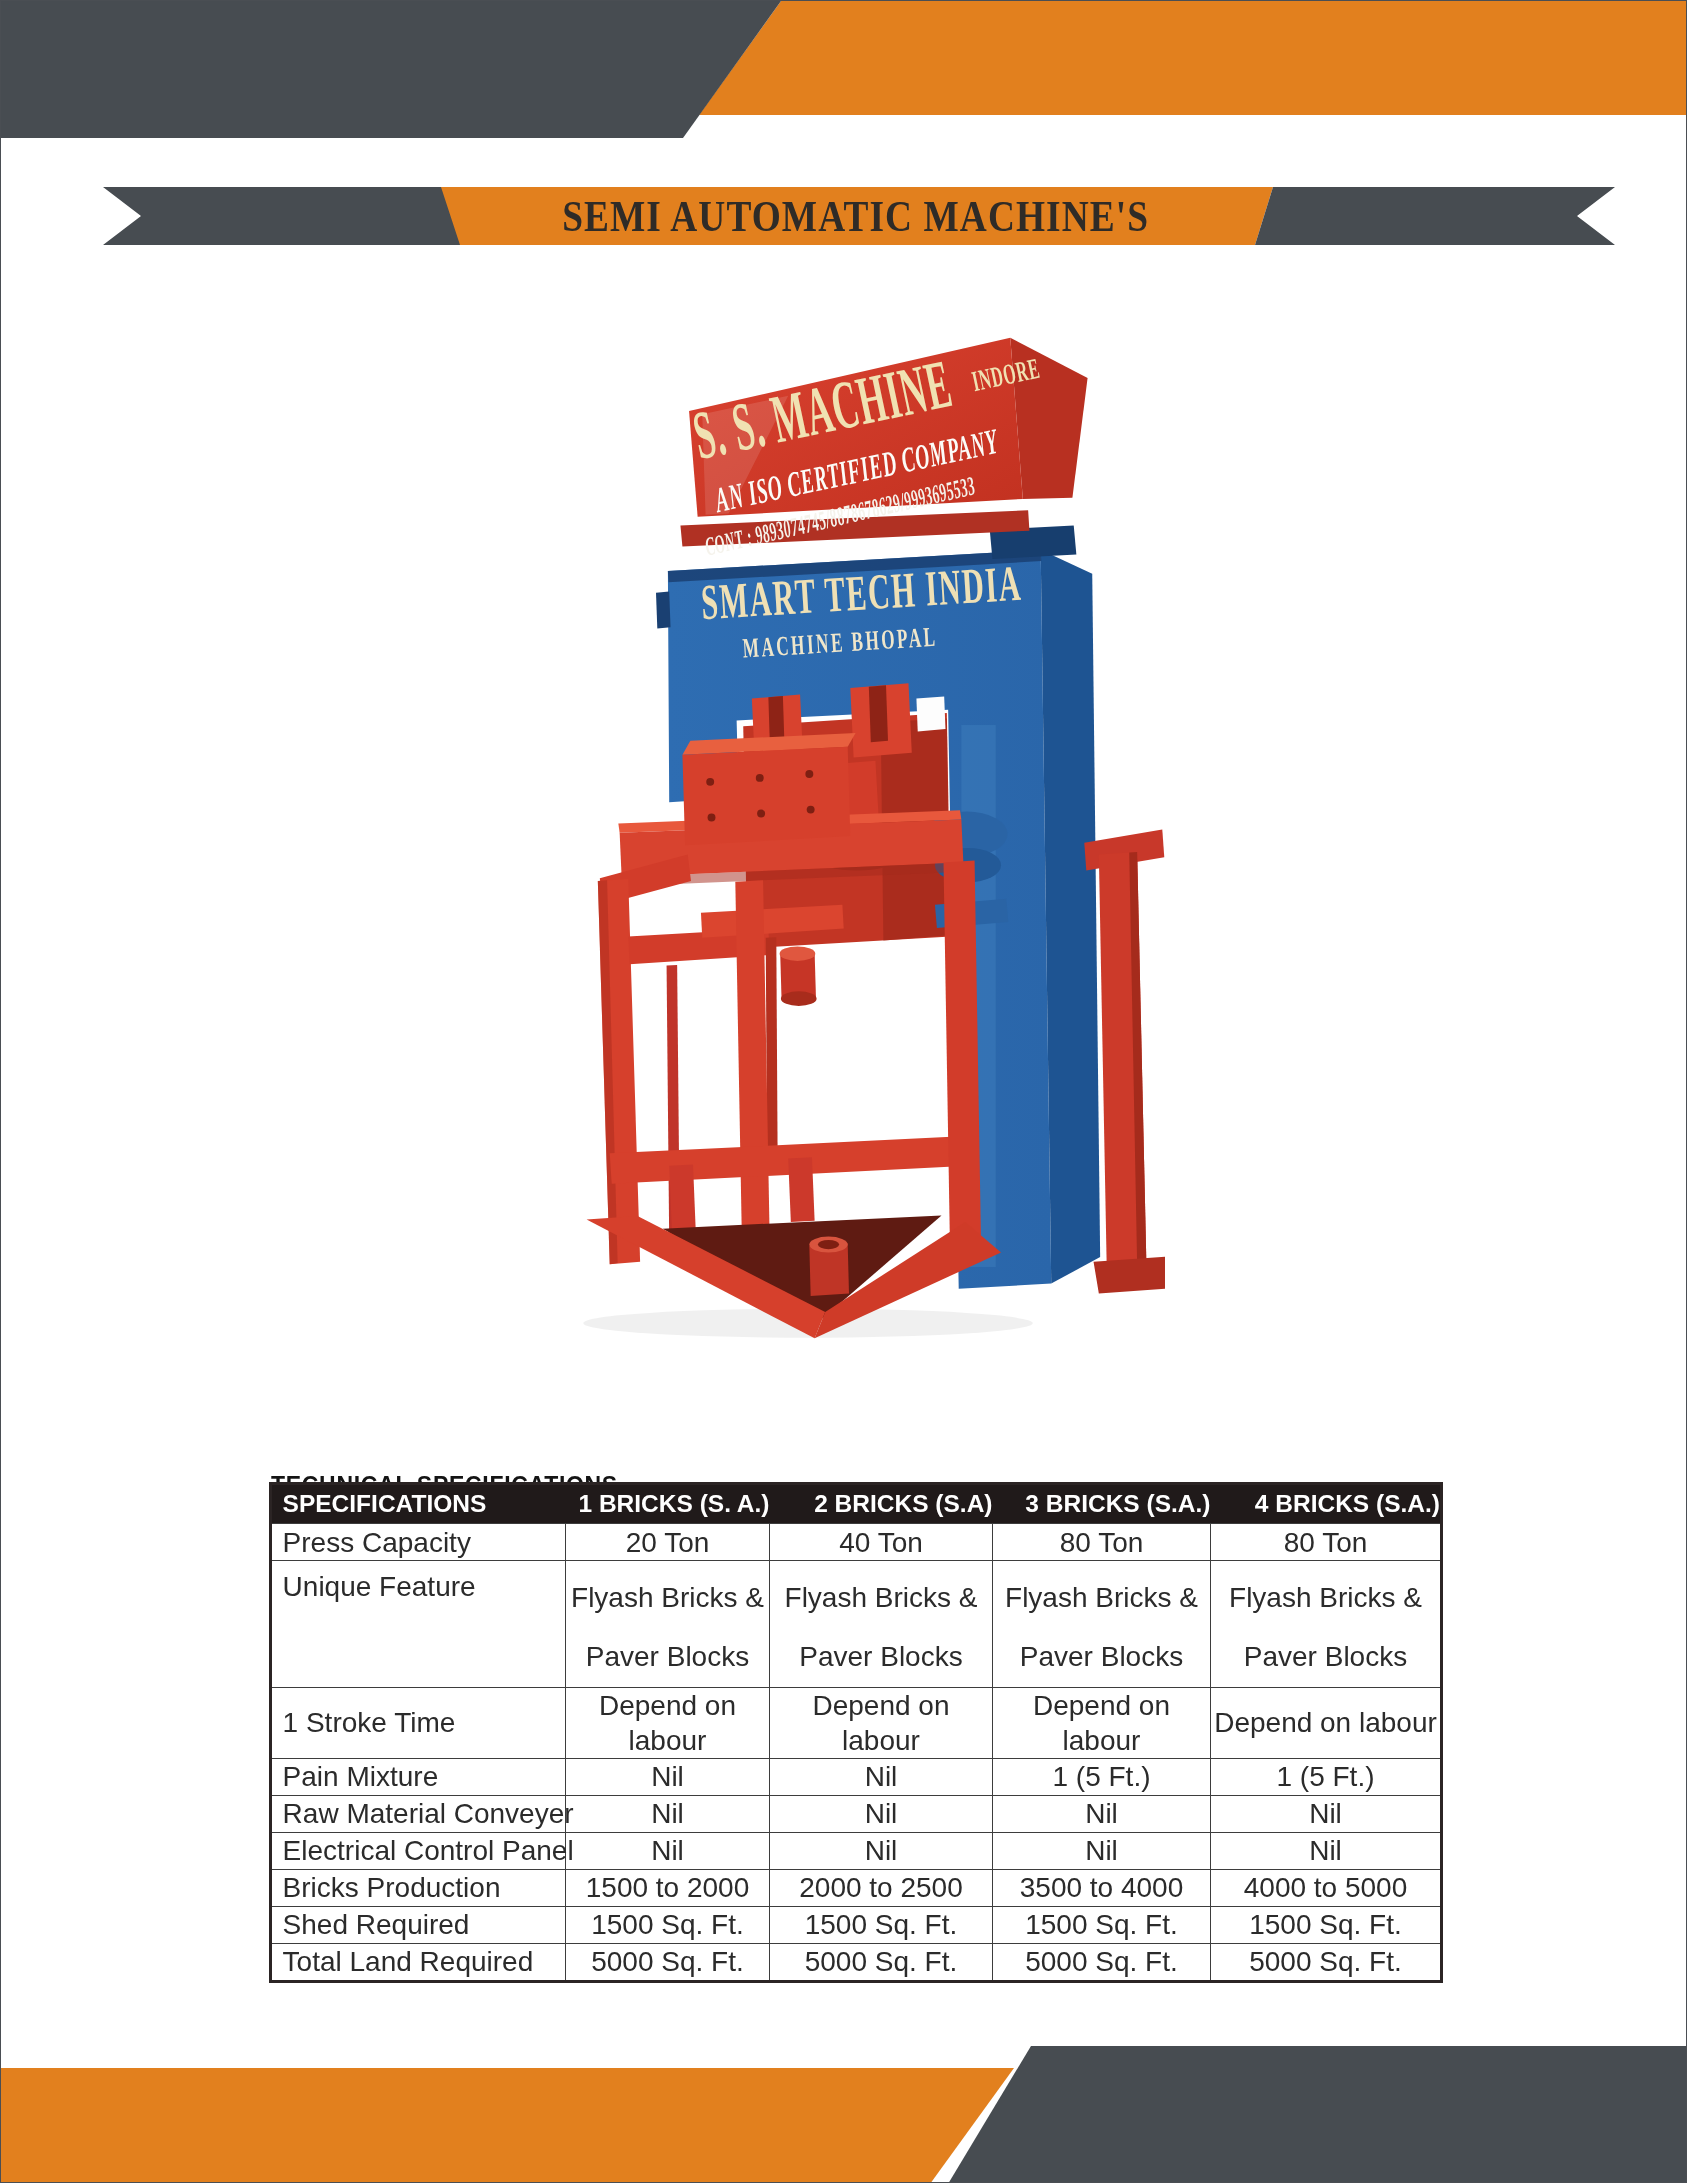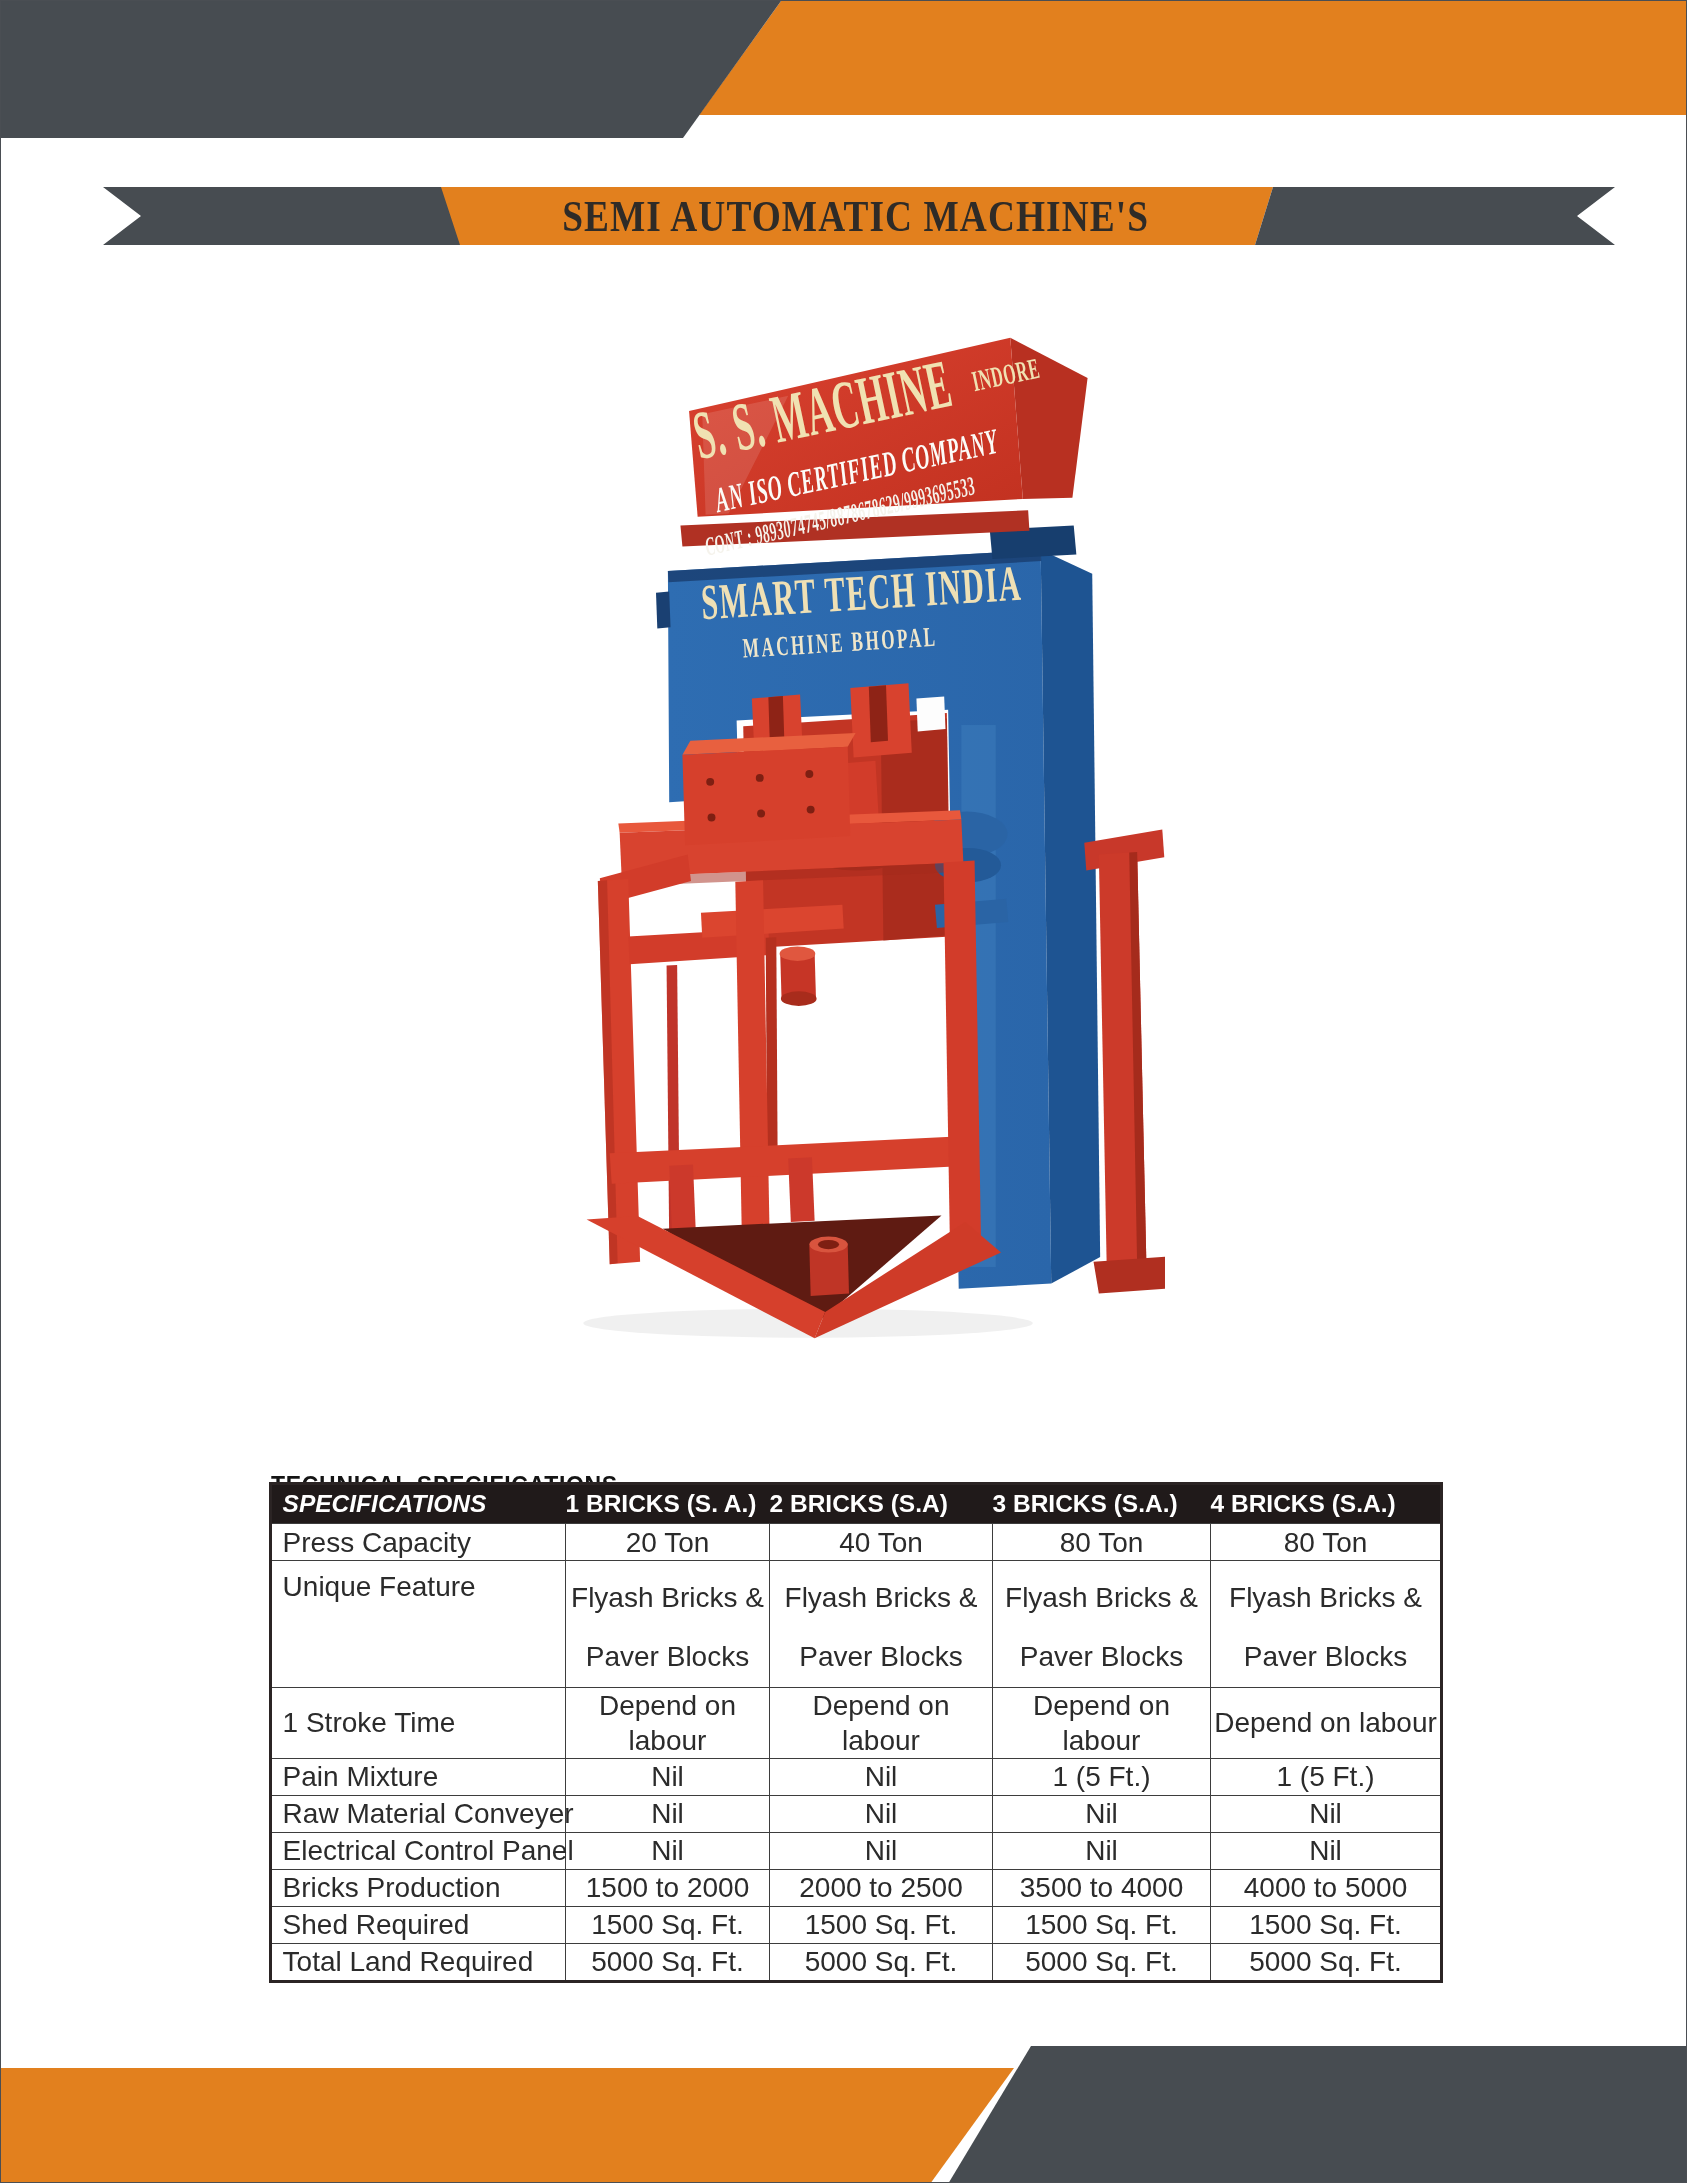--- a/index.html
+++ b/index.html
@@ -66,23 +66,23 @@
   table.specs{
     table-layout:fixed;border-collapse:collapse;
     width:1171px;
     border:3.3px solid #2b2424;
     background:#ffffff;
   }
   table.specs th{
     background:#201a1a;color:#ffffff;
     font-size:24.5px;font-weight:bold;
     height:38px;padding:0;border:none;
-    text-align:left;white-space:nowrap;
-  }
-  table.specs th.lbl{text-align:left;padding-left:10.6px;font-style:italic;}
+    text-align:right;white-space:nowrap;
+  }
+  table.specs th.lbl{text-align:left;padding-left:10.6px;}
   table.specs td{
     border:1.3px solid #3d3d3d;
     font-size:28px;color:#2b2b2b;
     height:36px;padding:0;text-align:center;
     white-space:pre-line;line-height:1.25;
   }
   table.specs td.lbl{text-align:left;padding-left:10.6px;white-space:nowrap;}
   table.specs tr.unique td{height:75px;vertical-align:top;padding-top:8px;line-height:2.1;}
   table.specs tr.unique td.lbl{line-height:1.25;}
 

